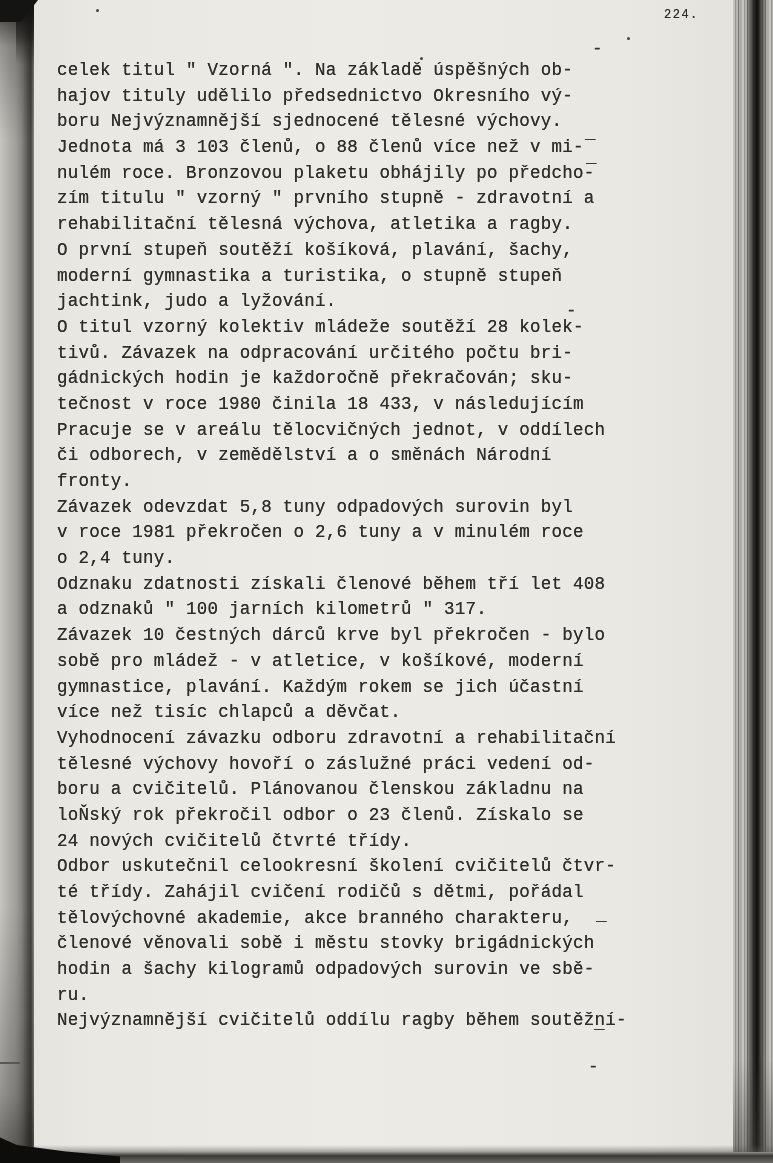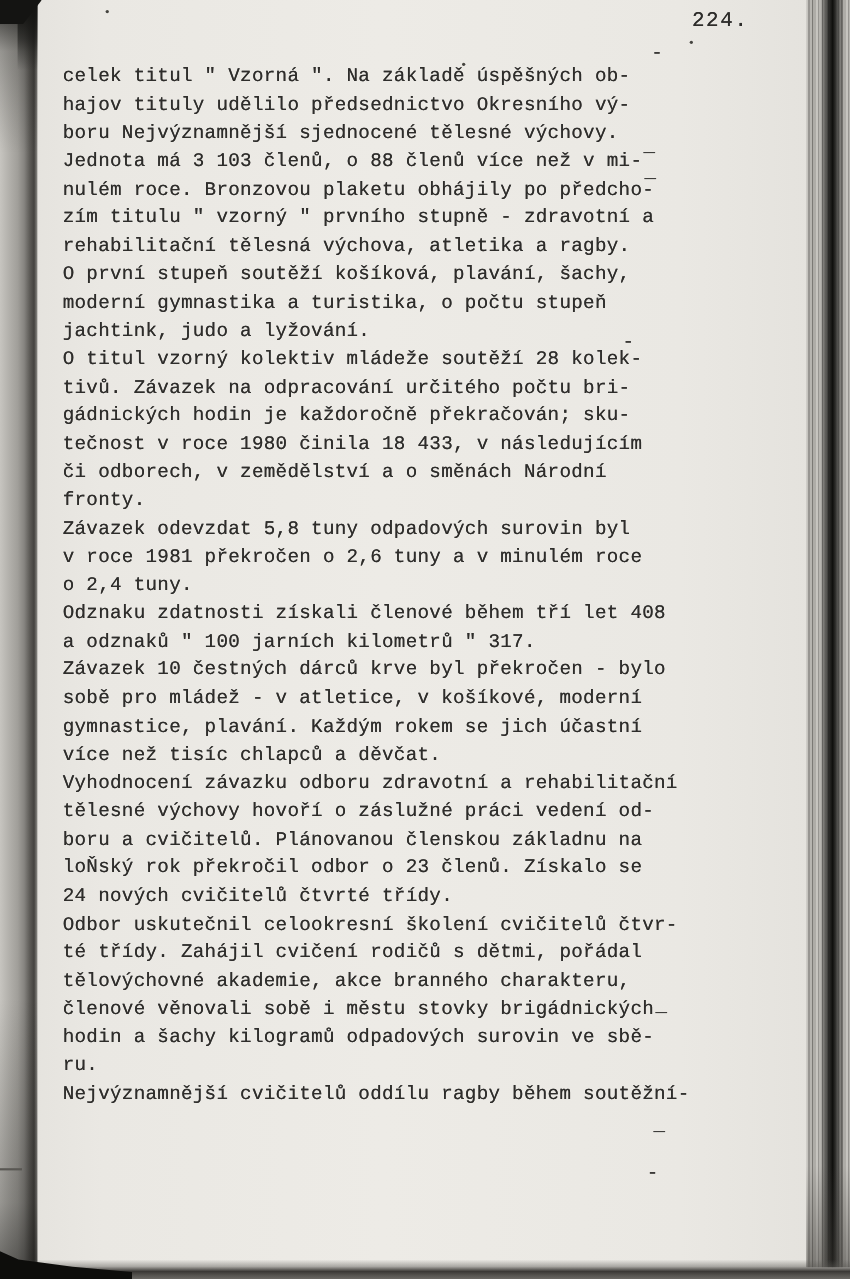--- a/index.html
+++ b/index.html
@@ -51,22 +51,22 @@
   .bottom-band {
     position:absolute; left:0; bottom:0; width:100%; height:18px;
     background:linear-gradient(180deg,rgba(120,118,114,0) 0%,rgba(90,88,84,.45) 35%,#3a3835 60%,#55534f 80%,#6b6965 100%);
   }
   .corner-bl {
     position:absolute; left:0; bottom:0; width:120px; height:30px; background:#0d0d0b;
     clip-path:polygon(0 15%,14% 40%,55% 62%,100% 78%,100% 100%,0 100%);
   }
   
   .page-number {
-    position:absolute; left:629px; top:8px;
-    font-size:19px; letter-spacing:1.5px; color:#2e2d2b;
+    position:absolute; left:664px; top:8px;
+    font-size:12px; letter-spacing:1.5px; color:#2e2d2b;
     text-shadow:0 0 .6px rgba(46,45,43,.9);
   }
   
   .text-block {
     position:absolute; left:57px; top:58px; width:648px;
     font-size:17.5px; line-height:25.7px; letter-spacing:.25px;
     color:#2e2d2b; text-shadow:0 0 .6px rgba(46,45,43,.85);
   }
   .line { white-space:pre; height:25.7px; }
   
@@ -101,26 +101,27 @@
 
 <div class="text-block">
     <div class="line">celek titul " Vzorná ". Na základě úspěšných ob-</div>
     <div class="line">hajov tituly udělilo předsednictvo Okresního vý-</div>
     <div class="line">boru Nejvýznamnější sjednocené tělesné výchovy.</div>
     <div class="line">Jednota má 3 103 členů, o 88 členů více než v mi-</div>
     <div class="line">nulém roce. Bronzovou plaketu obhájily po předcho-</div>
     <div class="line">zím titulu " vzorný " prvního stupně - zdravotní a</div>
     <div class="line">rehabilitační tělesná výchova, atletika a ragby.</div>
     <div class="line">O první stupeň soutěží košíková, plavání, šachy,</div>
-    <div class="line">moderní gymnastika a turistika, o počtu stupeň</div>
+    <div class="line">moderní gymnastika a turistika, o stupně stupeň</div>
     <div class="line">jachtink, judo a lyžování.</div>
     <div class="line">O titul vzorný kolektiv mládeže soutěží 28 kolek-</div>
     <div class="line">tivů. Závazek na odpracování určitého počtu bri-</div>
     <div class="line">gádnických hodin je každoročně překračován; sku-</div>
     <div class="line">tečnost v roce 1980 činila 18 433, v následujícím</div>
+    <div class="line">Pracuje se v areálu tělocvičných jednot, v oddílech</div>
     <div class="line">či odborech, v zemědělství a o směnách Národní</div>
     <div class="line">fronty.</div>
     <div class="line">Závazek odevzdat 5,8 tuny odpadových surovin byl</div>
     <div class="line">v roce 1981 překročen o 2,6 tuny a v minulém roce</div>
     <div class="line">o 2,4 tuny.</div>
     <div class="line">Odznaku zdatnosti získali členové během tří let 408</div>
     <div class="line">a odznaků " 100 jarních kilometrů " 317.</div>
     <div class="line">Závazek 10 čestných dárců krve byl překročen - bylo</div>
     <div class="line">sobě pro mládež - v atletice, v košíkové, moderní</div>
     <div class="line">gymnastice, plavání. Každým rokem se jich účastní</div>

